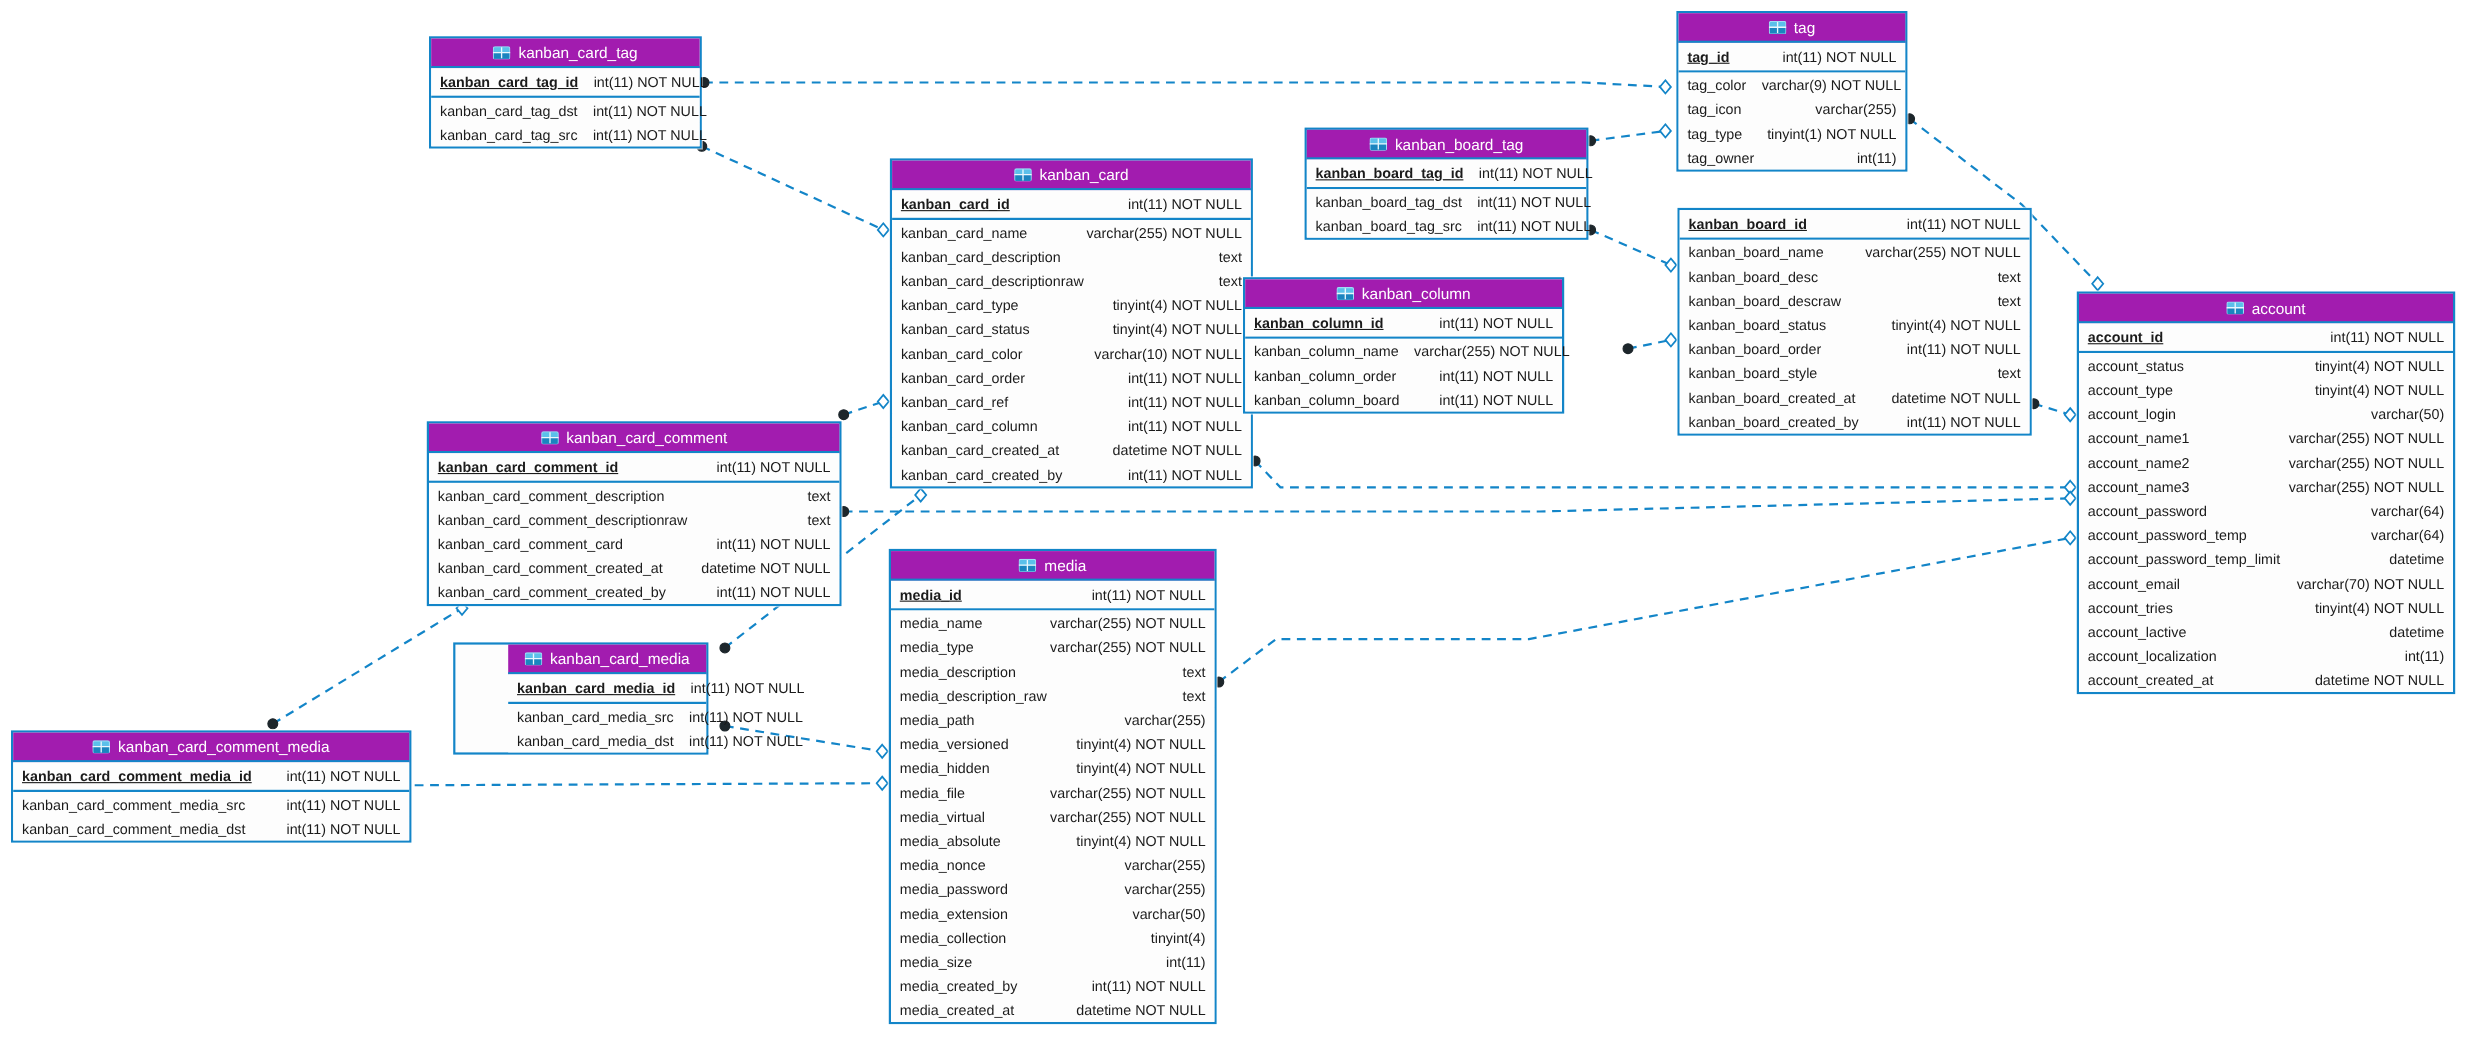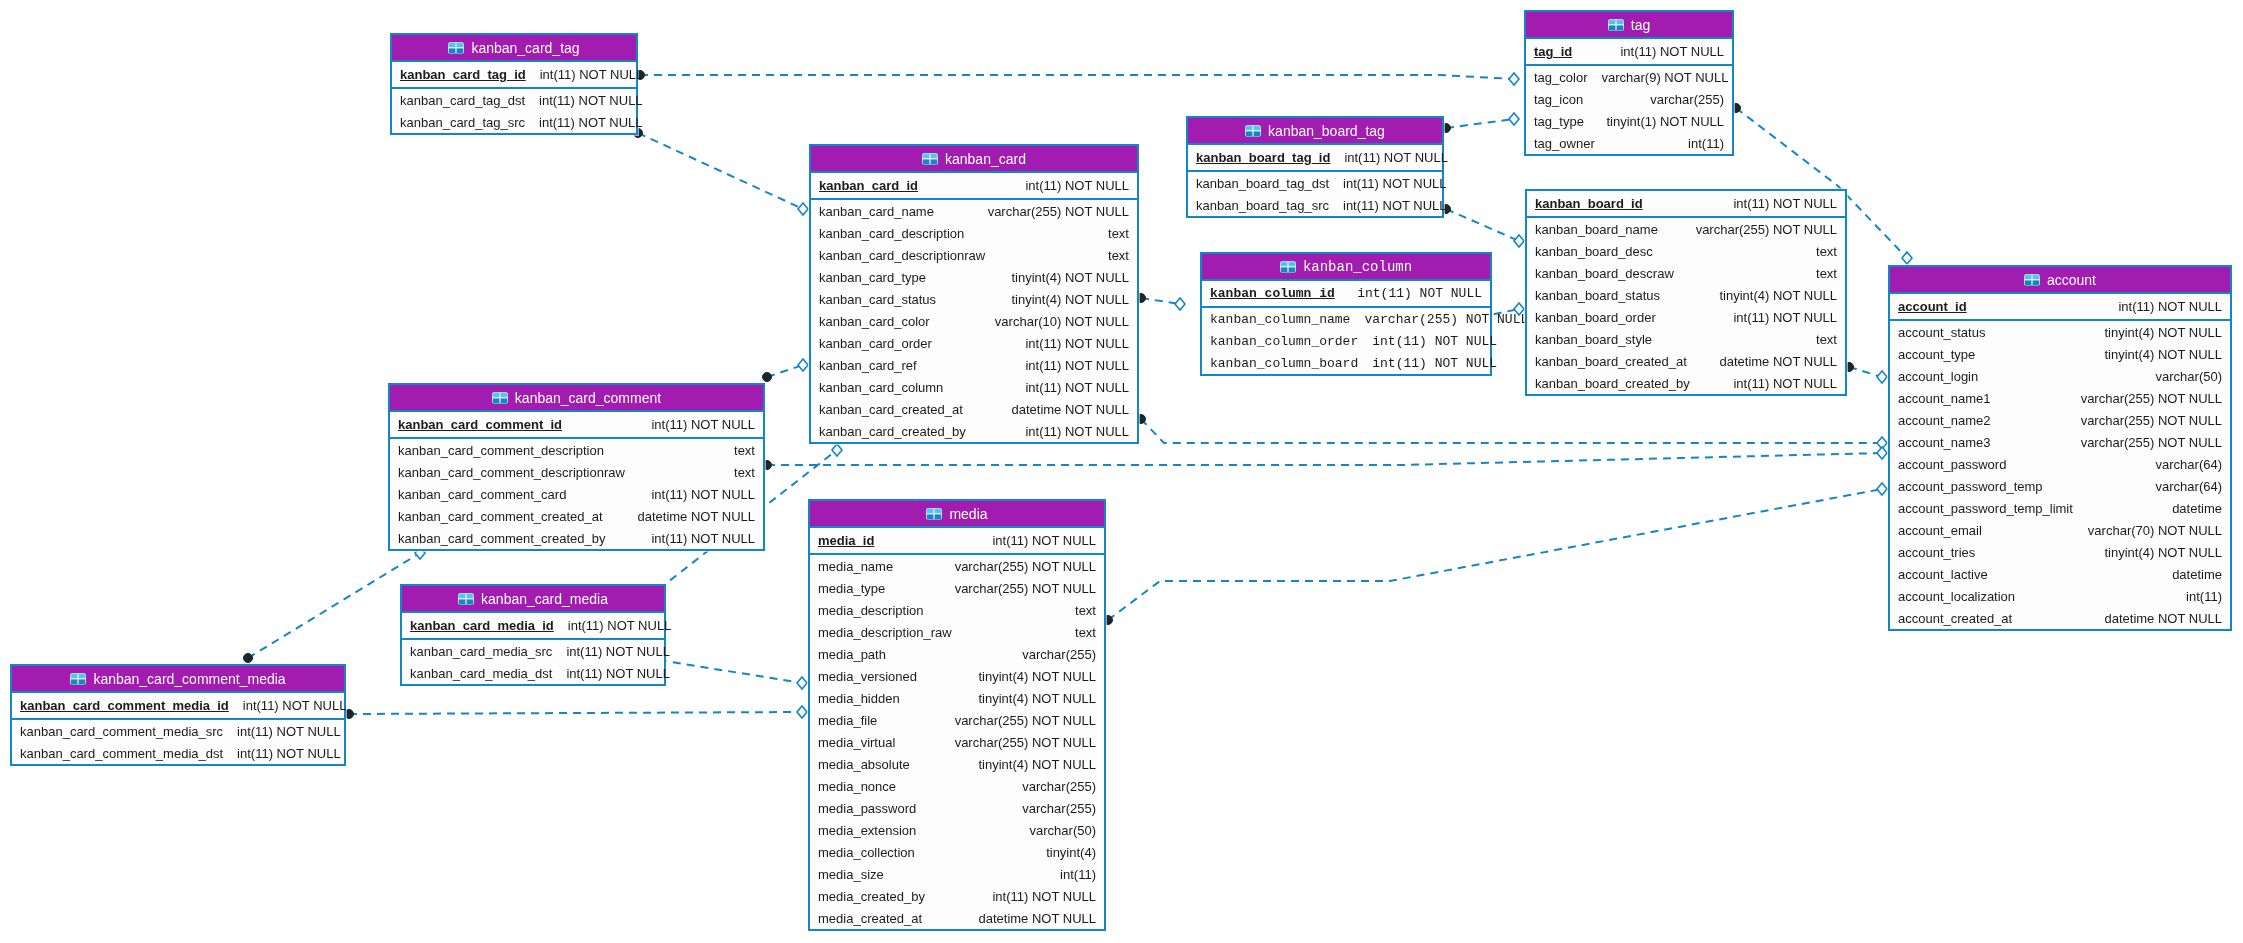--- a/index.html
+++ b/index.html
@@ -202,21 +202,21 @@
       </div>
       <div class="frow">
         <span class="fname">kanban_card_created_at</span>
         <span class="ftype">datetime NOT NULL</span>
       </div>
       <div class="frow">
         <span class="fname">kanban_card_created_by</span>
         <span class="ftype">int(11) NOT NULL</span>
       </div>
     </div>
-    <div class="table" style="left: 1200px; top: 252px; width: 292px; font-family: Liberation Mono, monospace;">
+    <div class="table" style="left: 1130px; top: 252px; width: 292px;">
       <div class="thead">
         <svg width="16" height="12" class="ticon">
           <rect x="0.5" y="0.5" width="15" height="11" rx="1.5" fill="#5bc0ea" stroke="#9edcf5"></rect>
           <rect x="1" y="6" width="14" height="5.5" fill="#1b84bf"></rect>
           <line x1="0" y1="5.8" x2="16" y2="5.8" stroke="#eaf7fd" stroke-width="1.2"></line>
           <line x1="8" y1="1" x2="8" y2="11" stroke="#eaf7fd" stroke-width="1.2"></line>
         </svg>
         <span>kanban_column</span>
       </div>
       <div class="pkrow">
@@ -373,21 +373,21 @@
       </div>
       <div class="frow">
         <span class="fname">kanban_card_comment_created_at</span>
         <span class="ftype">datetime NOT NULL</span>
       </div>
       <div class="frow">
         <span class="fname">kanban_card_comment_created_by</span>
         <span class="ftype">int(11) NOT NULL</span>
       </div>
     </div>
-    <div class="table" style="left: 400px; top: 584px; width: 266px;">
+    <div class="table" style="left: 412px; top: 584px; width: 232px; padding-left: 48px;">
       <div class="thead">
         <svg width="16" height="12" class="ticon">
           <rect x="0.5" y="0.5" width="15" height="11" rx="1.5" fill="#5bc0ea" stroke="#9edcf5"></rect>
           <rect x="1" y="6" width="14" height="5.5" fill="#1b84bf"></rect>
           <line x1="0" y1="5.8" x2="16" y2="5.8" stroke="#eaf7fd" stroke-width="1.2"></line>
           <line x1="8" y1="1" x2="8" y2="11" stroke="#eaf7fd" stroke-width="1.2"></line>
         </svg>
         <span>kanban_card_media</span>
       </div>
       <div class="pkrow">
@@ -396,21 +396,21 @@
       </div>
       <div class="frow">
         <span class="fname">kanban_card_media_src</span>
         <span class="ftype">int(11) NOT NULL</span>
       </div>
       <div class="frow">
         <span class="fname">kanban_card_media_dst</span>
         <span class="ftype">int(11) NOT NULL</span>
       </div>
     </div>
-    <div class="table" style="left: 10px; top: 664px; width: 336px;">
+    <div class="table" style="left: 10px; top: 664px; width: 364px;">
       <div class="thead">
         <svg width="16" height="12" class="ticon">
           <rect x="0.5" y="0.5" width="15" height="11" rx="1.5" fill="#5bc0ea" stroke="#9edcf5"></rect>
           <rect x="1" y="6" width="14" height="5.5" fill="#1b84bf"></rect>
           <line x1="0" y1="5.8" x2="16" y2="5.8" stroke="#eaf7fd" stroke-width="1.2"></line>
           <line x1="8" y1="1" x2="8" y2="11" stroke="#eaf7fd" stroke-width="1.2"></line>
         </svg>
         <span>kanban_card_comment_media</span>
       </div>
       <div class="pkrow">

